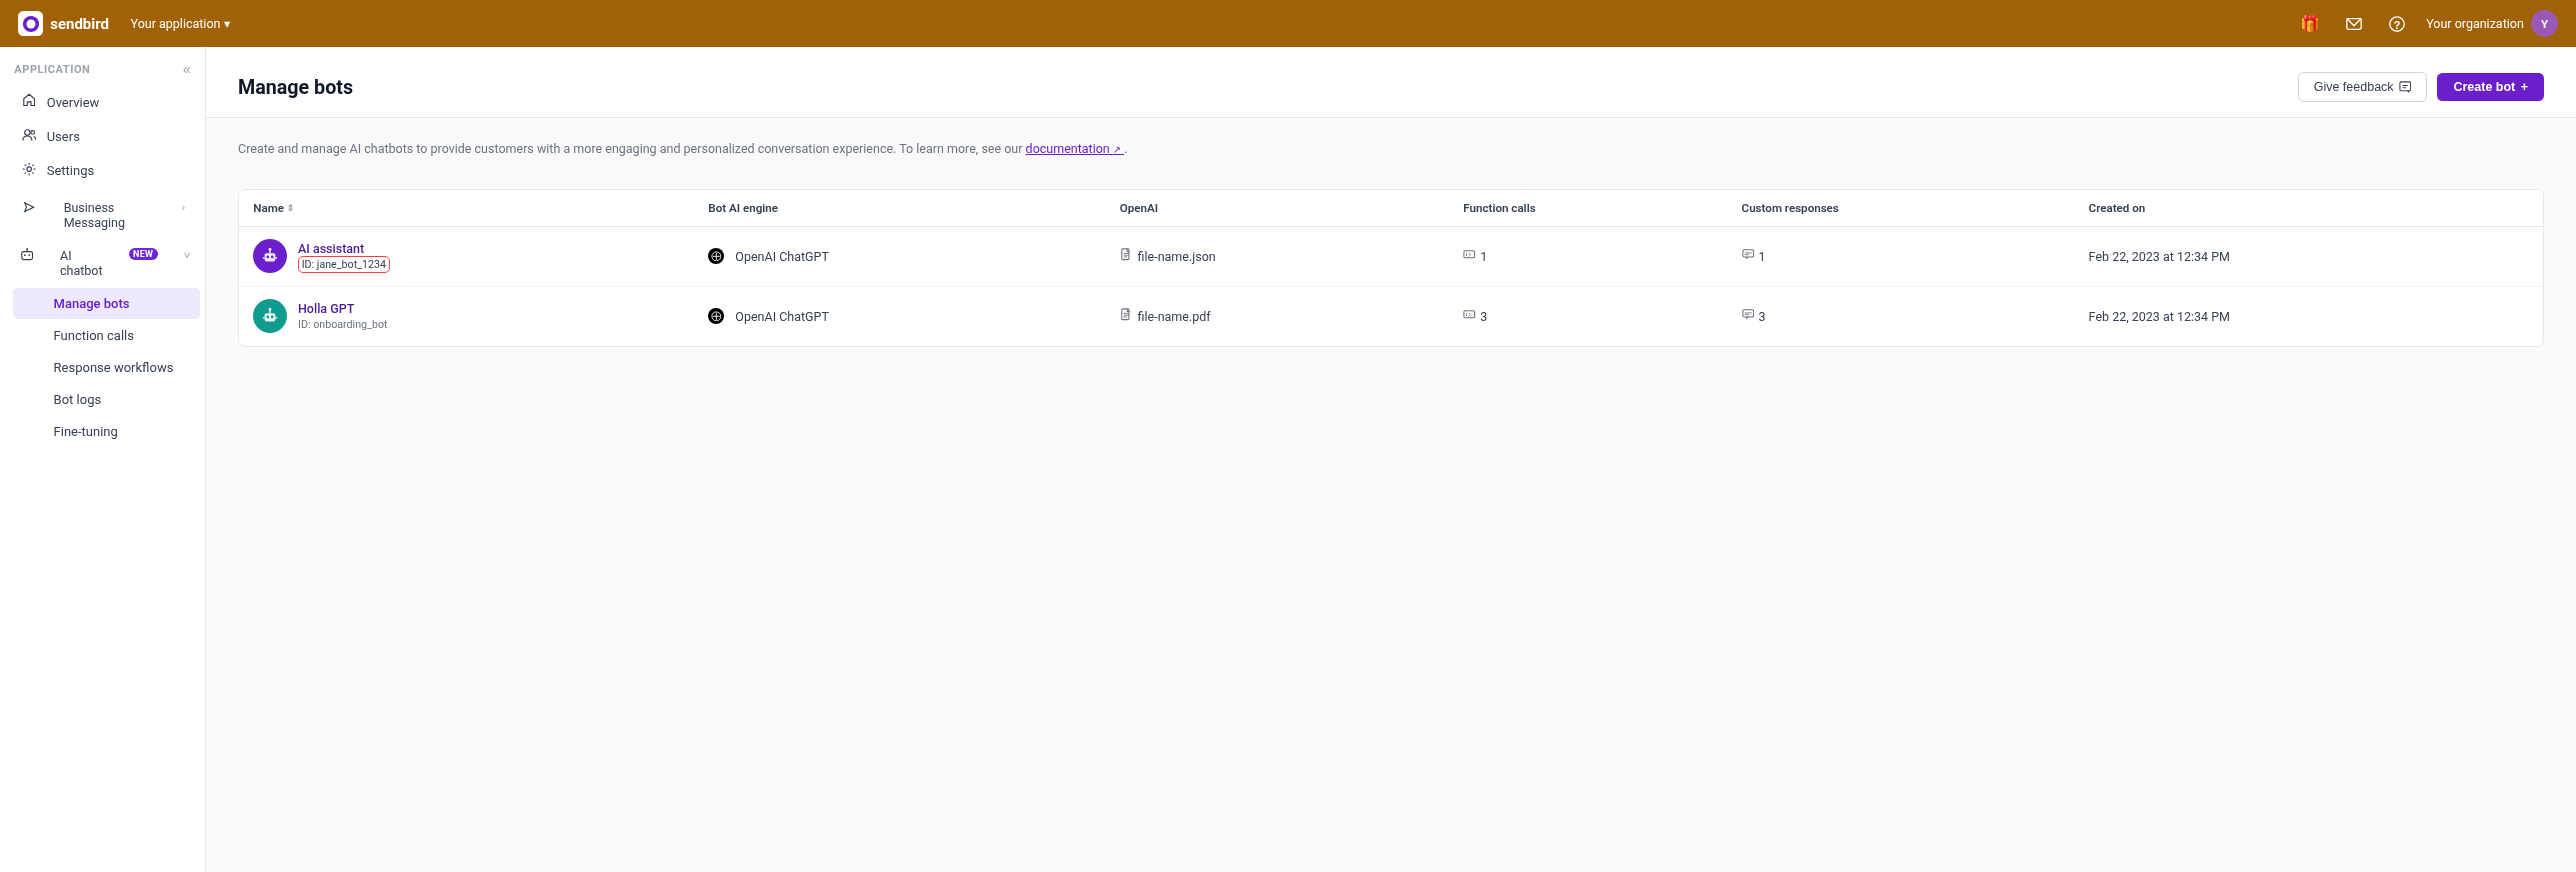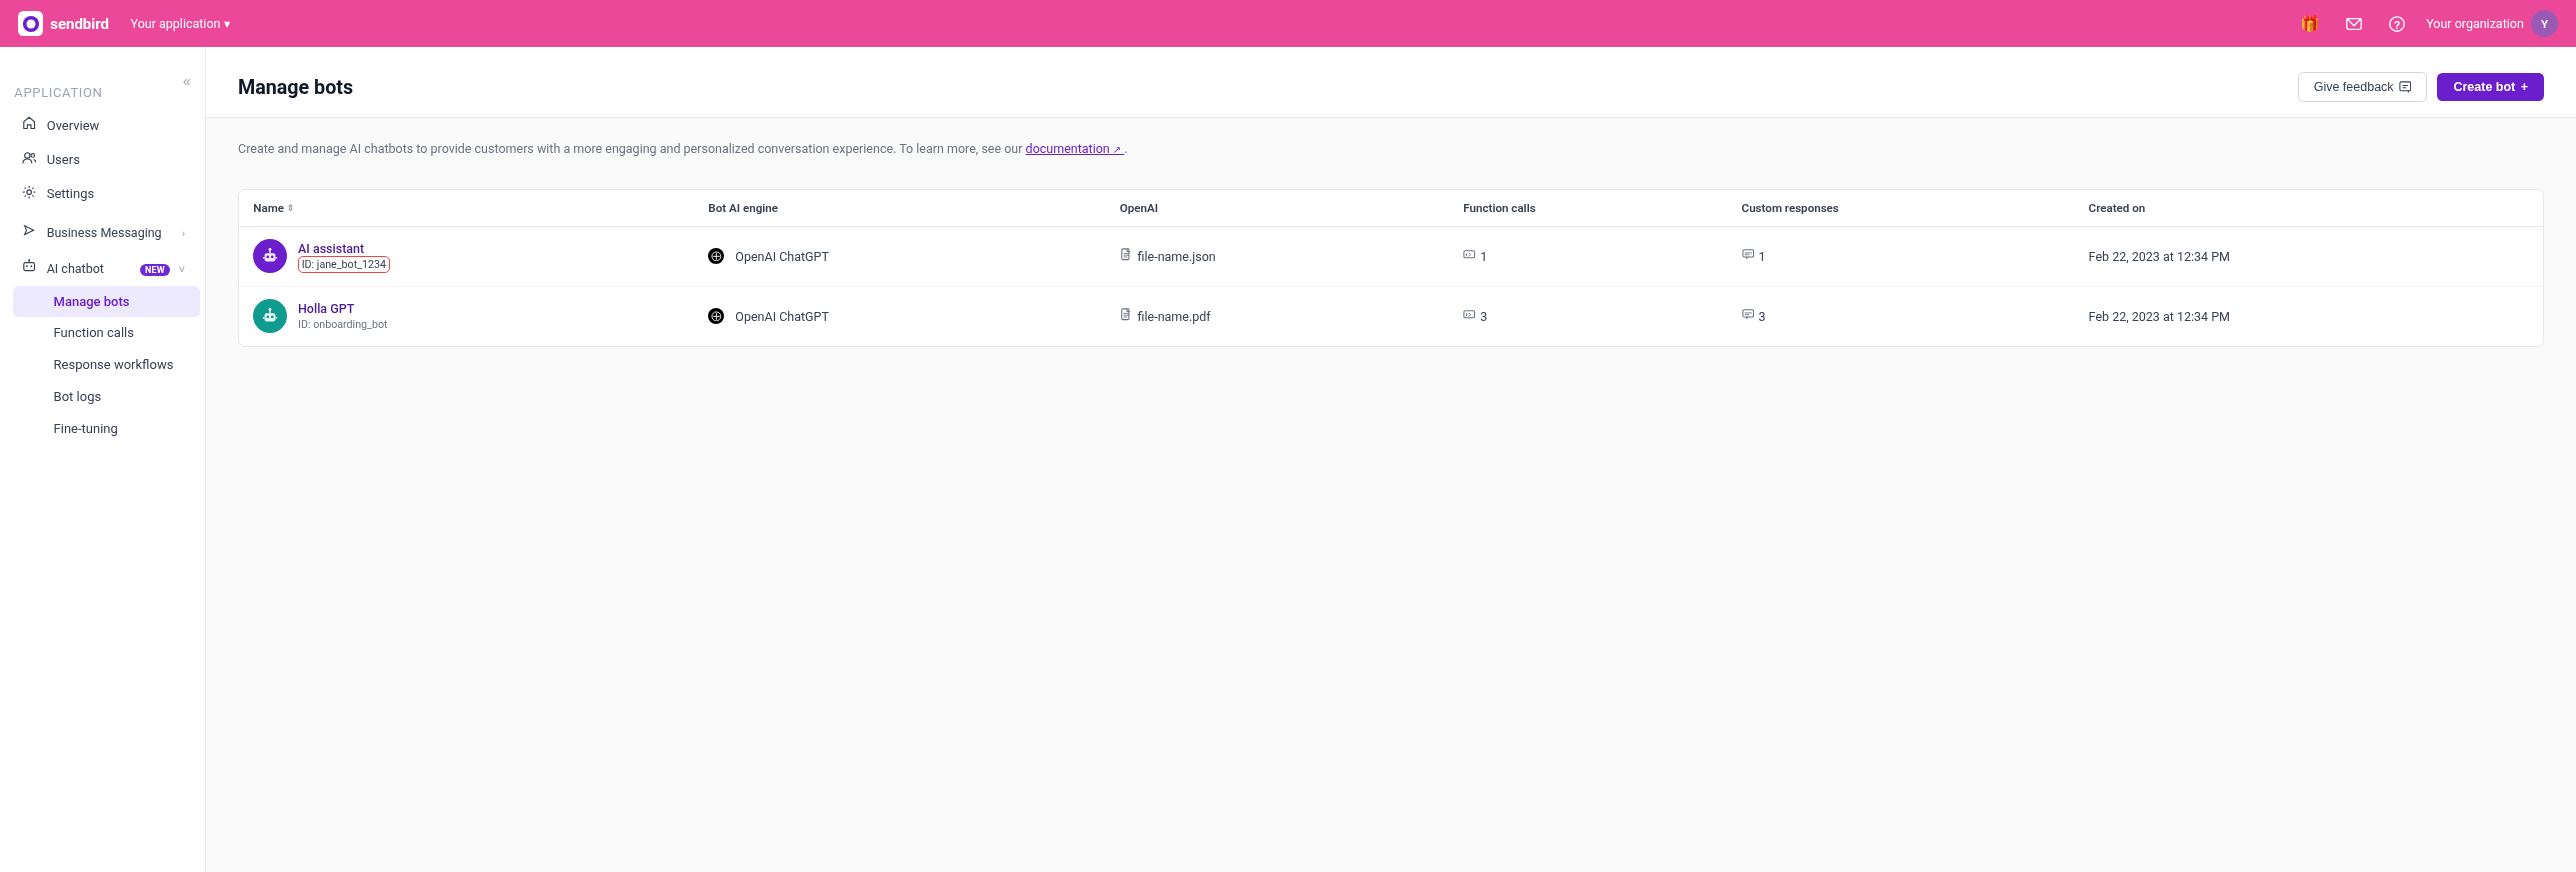--- a/index.html
+++ b/index.html
@@ -1,20 +1,20 @@
 <!DOCTYPE html>
 <html style="font-size:14.3px"><head>
   <meta charset="utf-8">
   <style>
     * { box-sizing: border-box; margin: 0; padding: 0; }
     body { font-family: -apple-system, BlinkMacSystemFont, 'Segoe UI', Roboto, sans-serif; background: #f5f5f5; display: flex; flex-direction: column; height: 100vh; overflow: hidden; }
 
     
     .topnav {
-      background: #ec4899;
+      background: #a16207;
       height: 47px;
       display: flex;
       align-items: center;
       padding: 0 18px;
       gap: 14.3px;
       flex-shrink: 0;
     }
     .topnav-brand {
       display: flex;
       align-items: center;
@@ -93,46 +93,45 @@
     .sidebar {
       width: 206px;
       background: white;
       border-right: 0.9px solid #e5e7eb;
       display: flex;
       flex-direction: column;
       overflow-y: auto;
       flex-shrink: 0;
     }
     .sidebar-section-label {
-      font-size: 13px;
-      font-weight: 400;
+      font-size: 11px;
+      font-weight: 700;
       color: #9ca3af;
       text-transform: uppercase;
       letter-spacing: 0.05em;
       padding: 14.3px 14.3px 5.4px;
-      margin-top: 24px;
     }
     .sidebar-item {
       display: flex;
       align-items: center;
       gap: 9px;
       padding: 8px 14.3px;
       cursor: pointer;
       color: #374151;
       font-size: 13px;
       border-radius: 5.4px;
       margin: 0.9px 5.4px;
       text-decoration: none;
     }
     .sidebar-item.active { background: #EDE9FF; color: #6B1FCC; font-weight: 500; }
     .sidebar-item-icon { font-size: 14.3px; width: 18px; text-align: center; }
     .sidebar-group {
       display: flex;
-      align-items: flex-end;
-      gap: 9px;
+      align-items: flex-start;
+      gap: 26px;
       padding: 8px 14.3px;
       cursor: pointer;
       color: #374151;
       font-size: 12.5px;
       border-radius: 5.4px;
       margin: 0.9px 5.4px;
     }
     .sidebar-group-label { flex: 1; }
     .badge-new {
       background: #6d28d9;

